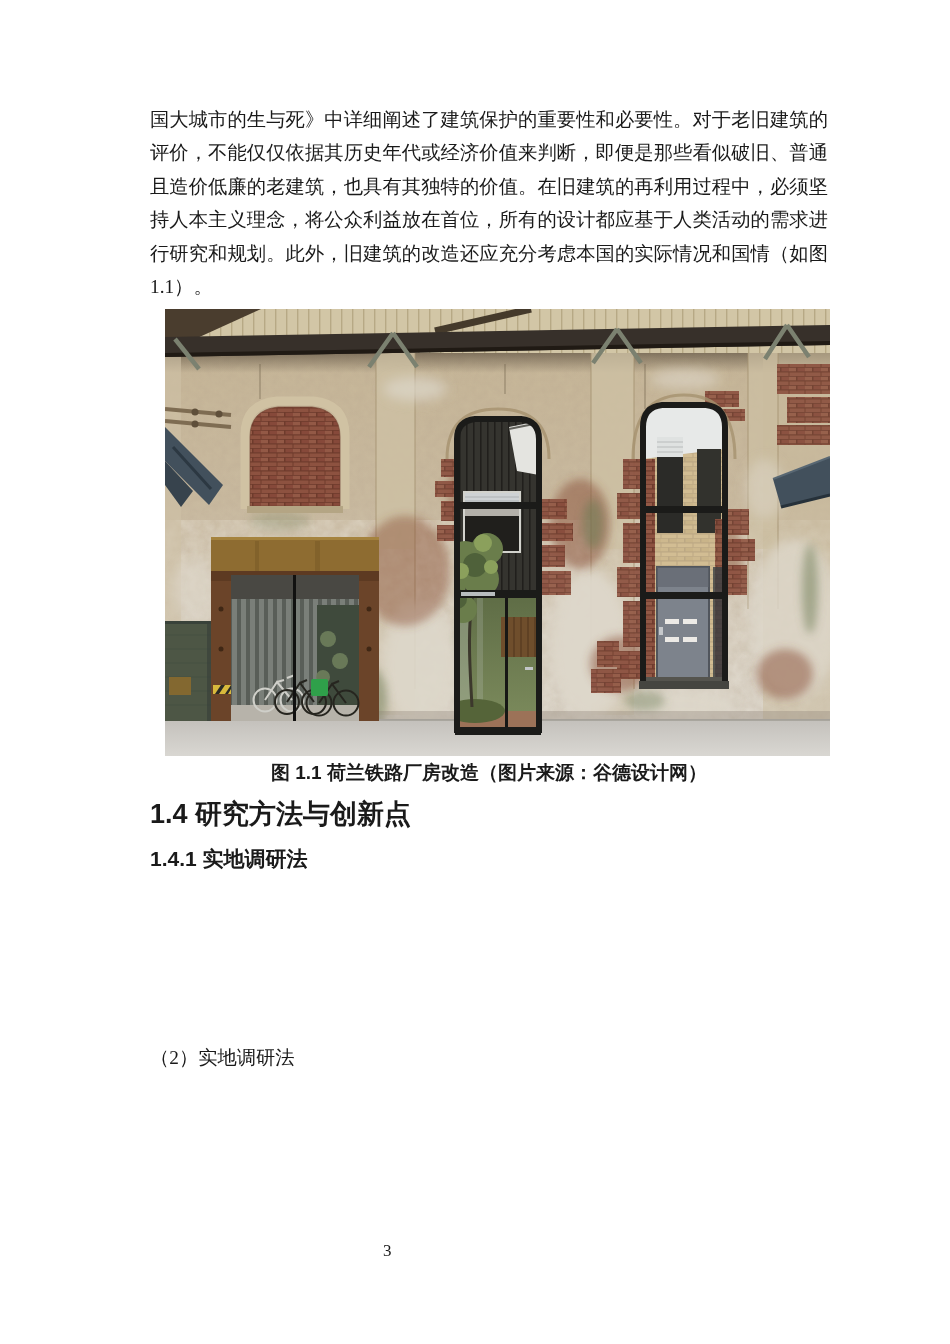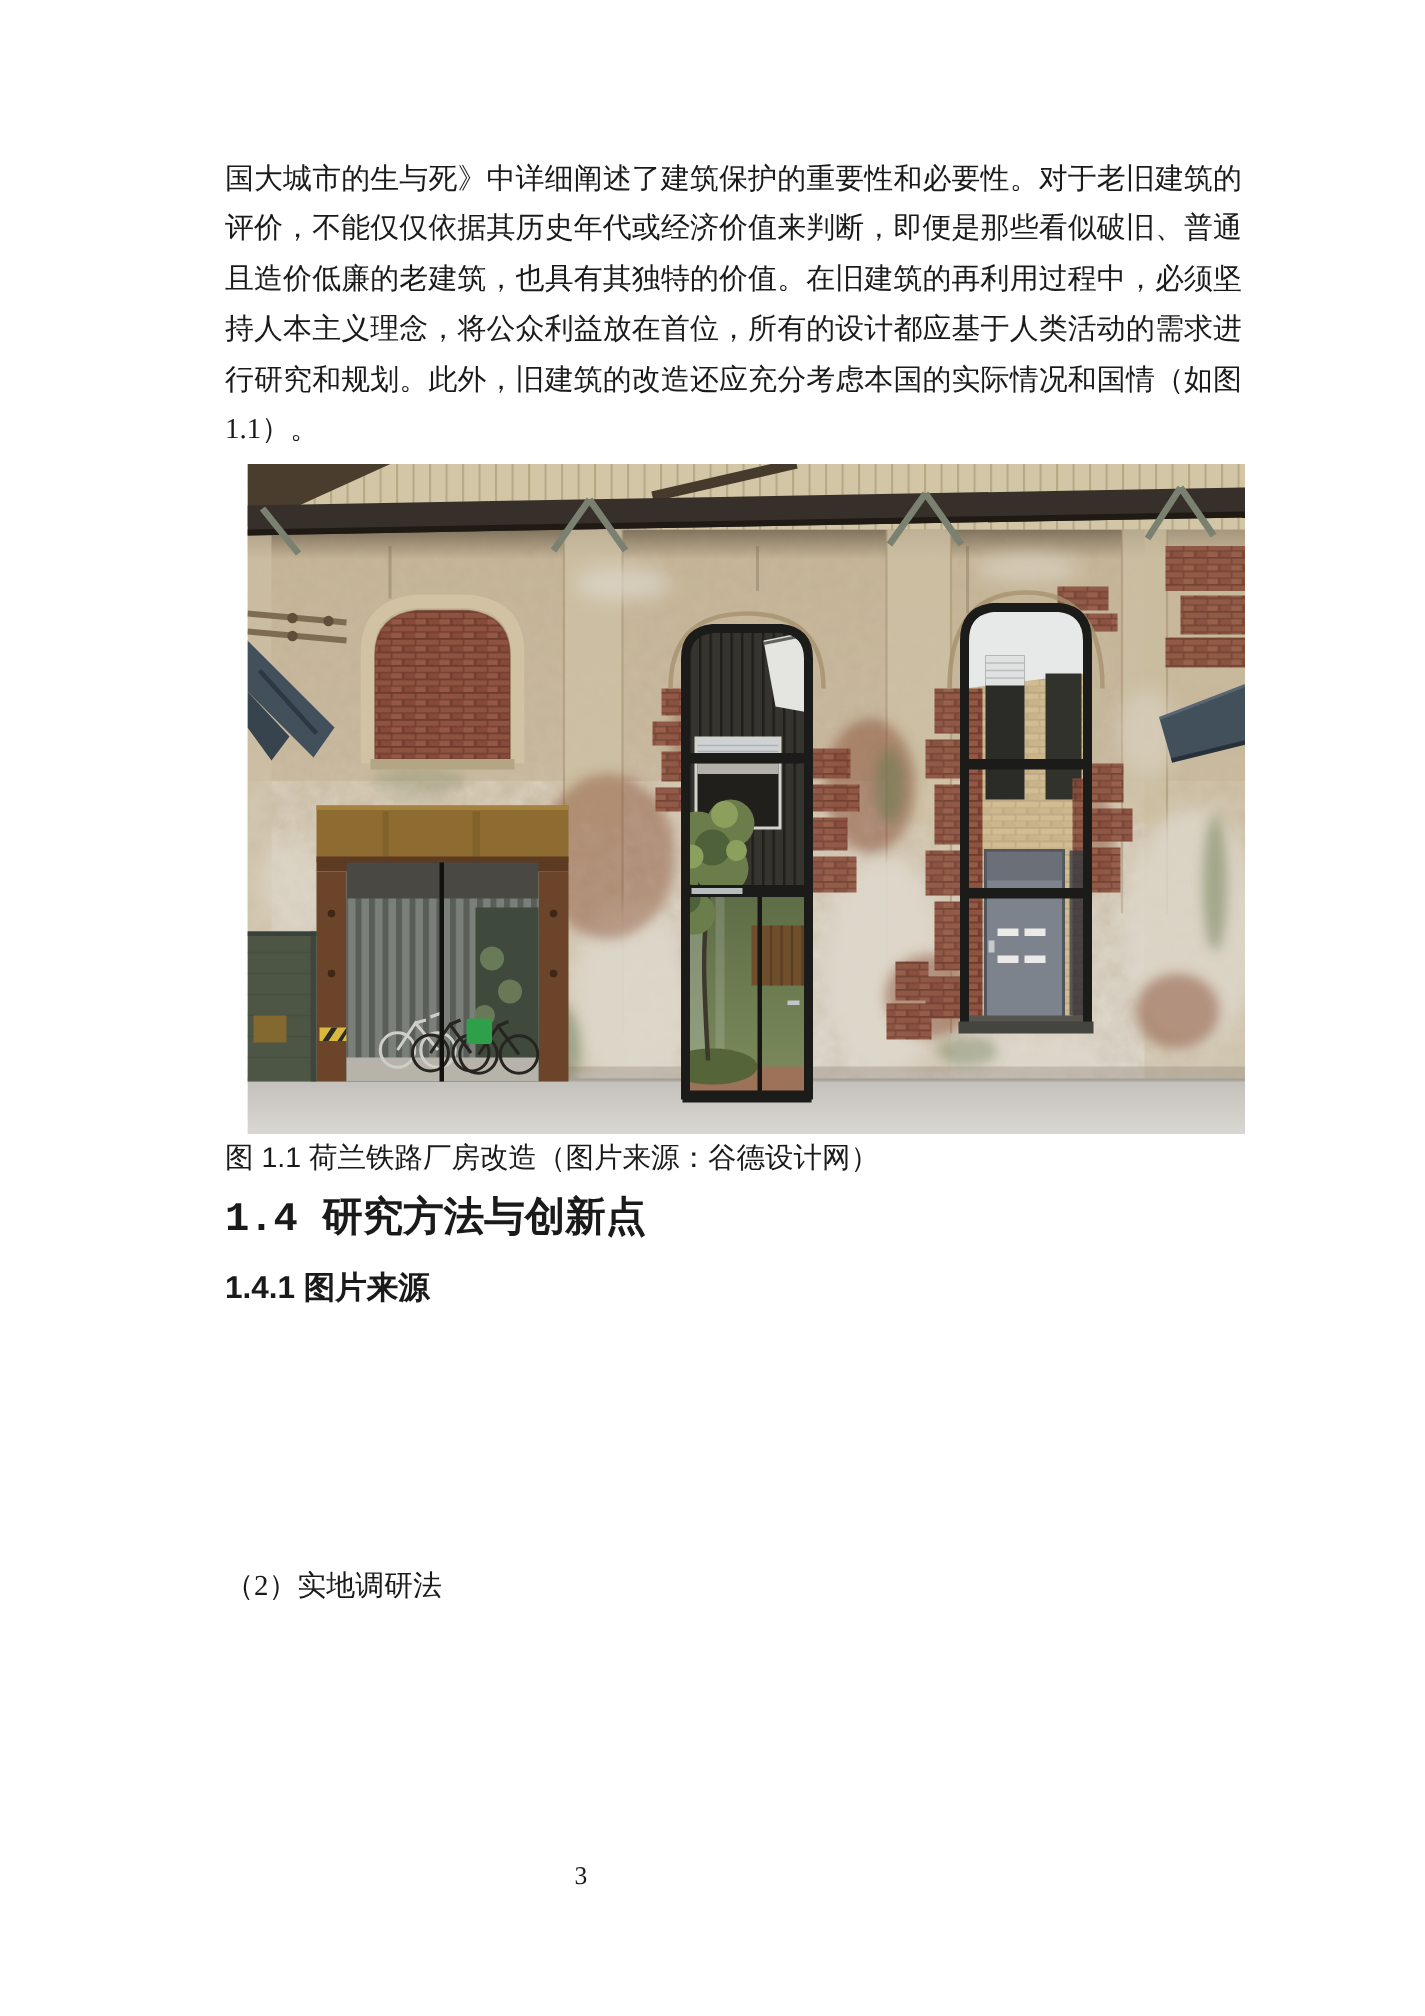--- a/index.html
+++ b/index.html
@@ -7,24 +7,24 @@
     position:relative; width:950px; height:1344px; background:#ffffff;
     overflow:hidden; color:#1a1a1a;
     font-family:"Liberation Serif","DejaVu Serif",serif;
   }
   .block { position:absolute; left:150px; width:678px; }
   .body-text { font-size:19.3px; line-height:33.45px; text-align:justify; letter-spacing:0; }
   .indent { text-indent:2em; }
   .item-line { font-size:19.3px; line-height:33.45px; }
   .caption {
     font-family:"Liberation Sans","DejaVu Sans",sans-serif;
-    font-weight:normal; font-size:19px; line-height:24px; text-align:left;
+    font-weight:bold; font-size:19px; line-height:24px; text-align:center;
   }
   .h2 {
-    font-family:Liberation Mono, monospace;
+    font-family:Liberation Sans, sans-serif;
     font-weight:bold; font-size:27px; line-height:34px;
   }
   .h3 {
     font-family:"Liberation Sans","DejaVu Sans",sans-serif;
     font-weight:bold; font-size:21px; line-height:27px;
   }
   .figure-wrap { position:absolute; left:165px; top:309px; width:665px; height:447px; }
   .figure-wrap svg { display:block; }
   .pagenum { position:absolute; left:383px; top:1241px; font-size:17px; line-height:20px; }
 </style>
@@ -404,21 +404,21 @@
           <line x1="480" y1="55" x2="480" y2="100"></line>
           <line x1="340" y1="55" x2="340" y2="85"></line>
       </g>
     </svg>
   </div>
 
   <div class="block caption" style="top:761px;">图 1.1 荷兰铁路厂房改造（图片来源：谷德设计网）</div>
 
   <div class="block h2" style="top:797px;">1.4 研究方法与创新点</div>
 
-  <div class="block h3" style="top:845px;">1.4.1 图片来源</div>
+  <div class="block h3" style="top:845px;">1.4.1 实地调研法</div>
 
 
 
   <div class="block item-line" style="top:1041px;">（2）实地调研法</div>
 
 
   <div class="pagenum">3</div>
 </div>
 
 </body></html>

